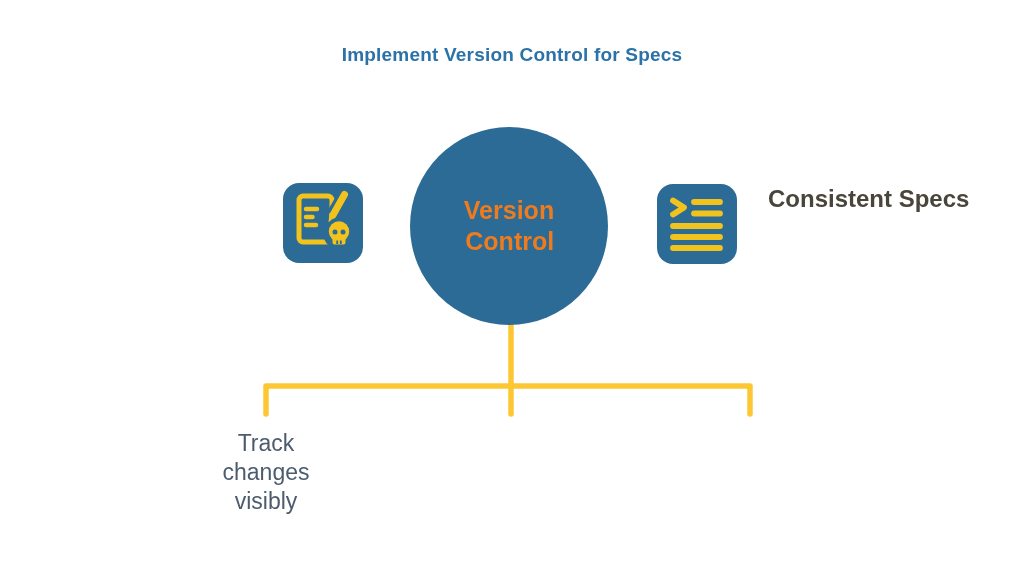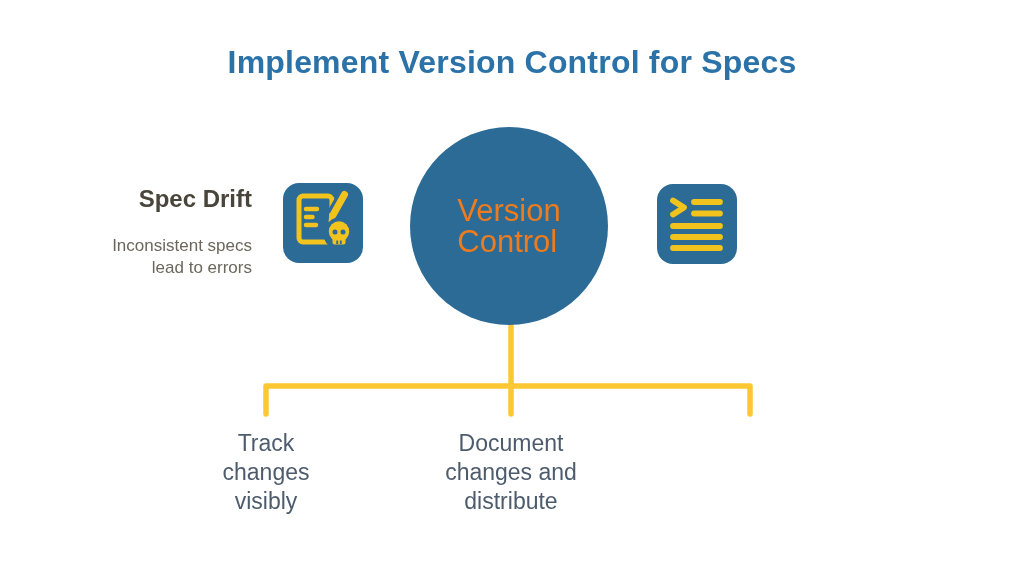--- a/index.html
+++ b/index.html
@@ -14,21 +14,21 @@
     height: 569px;
     background: #ffffff;
     overflow: hidden;
   }
   .page-title {
     position: absolute;
     left: 0;
     right: 0;
     top: 44px;
     text-align: center;
-    font-size: 32px;
+    font-size: 19px;
     font-weight: 800;
     color: #2a72a8;
     letter-spacing: 0.2px;
   }
   
   .left-block {
     position: absolute;
     left: 40px;
     top: 186px;
     width: 212px;
@@ -70,24 +70,24 @@
     top: 127px;
     width: 198px;
     height: 198px;
     border-radius: 50%;
     background: #2b6b96;
     display: flex;
     align-items: center;
     justify-content: center;
   }
   .center-circle .label {
-    font-size: 31px;
-    font-weight: 400;
+    font-size: 25px;
+    font-weight: 700;
     color: #ee7b1d;
-    text-align: left;
+    text-align: right;
     line-height: 31px;
     white-space: pre-line;
   }
   
   .connector {
     position: absolute;
     left: 0;
     top: 0;
     width: 1024px;
     height: 569px;
@@ -111,25 +111,20 @@
 <body>
 
 <div class="canvas">
 
   <div class="page-title">Implement Version Control for Specs</div>
 
   <svg class="connector" viewBox="0 0 1024 569" xmlns="http://www.w3.org/2000/svg" aria-hidden="true">
     <path d="M511 326 V414 M266 386 H750 M266 386 V414 M750 386 V414" fill="none" stroke="#fdc733" stroke-width="5.5" stroke-linecap="round"></path>
   </svg>
 
-  <div class="left-block">
-    <div class="side-heading">Spec Drift</div>
-    <div class="side-desc">Inconsistent specs
-lead to errors</div>
-  </div>
 
   <div class="icon-tile left">
     <svg width="80" height="80" viewBox="0 0 80 80" xmlns="http://www.w3.org/2000/svg" aria-hidden="true">
       <rect x="0" y="0" width="80" height="80" rx="16" fill="#2b6b96"></rect>
 
       <rect x="16" y="13" width="33" height="46" rx="4" fill="none" stroke="#f2c31d" stroke-width="5"></rect>
 
       <g stroke="#f2c31d" stroke-width="4.5" stroke-linecap="round">
         <line x1="23" y1="26" x2="34" y2="26"></line>
         <line x1="23" y1="34" x2="29.5" y2="34"></line>
@@ -165,22 +160,20 @@
         <line x1="37" y1="18" x2="63" y2="18"></line>
         <line x1="37" y1="29.5" x2="63" y2="29.5"></line>
         <line x1="16" y1="42" x2="63" y2="42"></line>
         <line x1="16" y1="53" x2="63" y2="53"></line>
         <line x1="16" y1="64" x2="63" y2="64"></line>
       </g>
     </svg>
   </div>
 
   <div class="right-block">
+    <div class="side-heading">Consistent Specs</div>
   </div>
 
   <div class="branch-label b1">Track
 changes
 visibly</div>
-  <div class="branch-label b2">Document
-changes and
-distribute</div>
 
 </div>
 
 </body></html>

